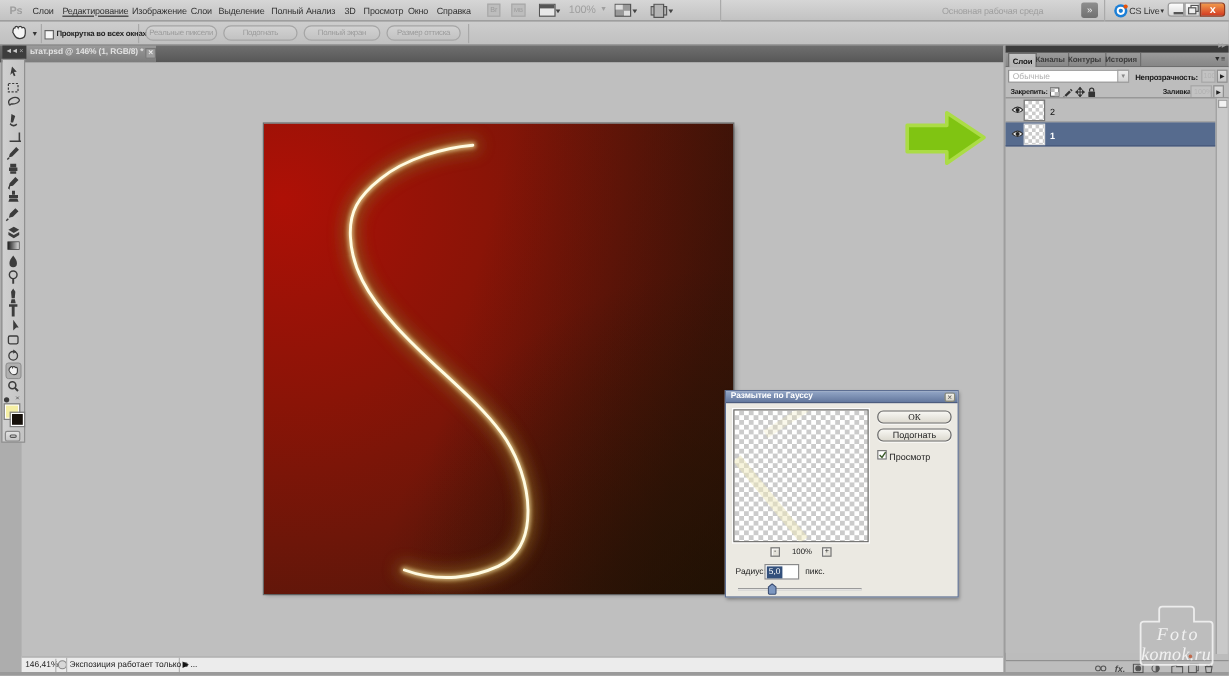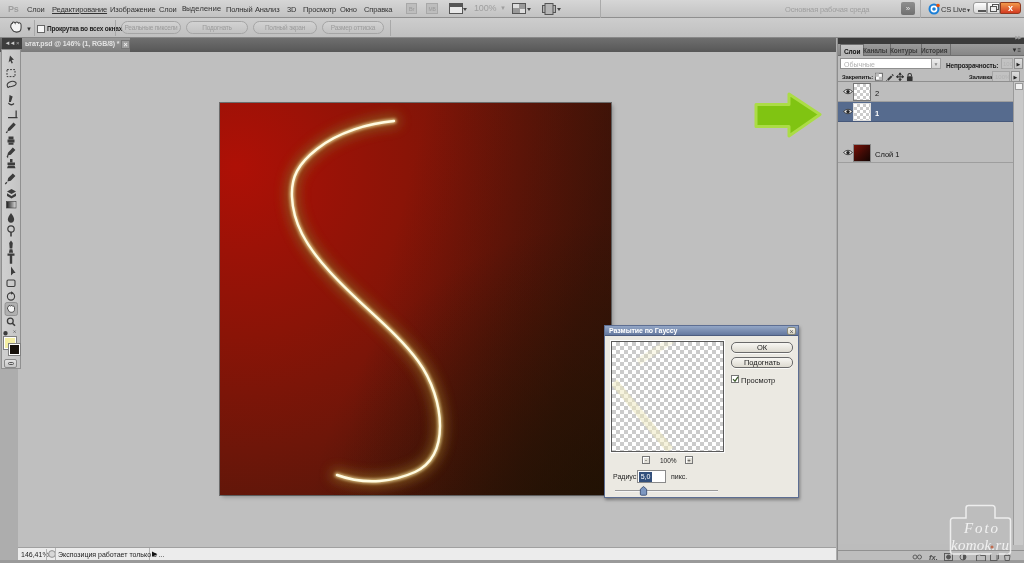--- a/index.html
+++ b/index.html
@@ -41,21 +41,21 @@
   box-shadow:0 1px 0 rgba(255,255,255,.8); }
 </style>
 </head>
 <body>
 <div id="menubar">
   <div style="position:absolute;left:8px;top:4px;color:#9d9d9d;font-size:9px;font-weight:bold;">Ps</div>
   <span class="menuitem" style="left:27px;">Слои</span>
   <span class="menuitem" style="left:52px;text-decoration:underline;">Редактирование</span>
   <span class="menuitem" style="left:110px;">Изображение</span>
   <span class="menuitem" style="left:159px;">Слои</span>
-  <span class="menuitem" style="left:182px;font-family:Liberation Mono, monospace;">Выделение</span>
+  <span class="menuitem" style="left:182px;">Выделение</span>
   <span class="menuitem" style="left:226px;">Полный</span>
   <span class="menuitem" style="left:255px;">Анализ</span>
   <span class="menuitem" style="left:287px;">3D</span>
   <span class="menuitem" style="left:303px;">Просмотр</span>
   <span class="menuitem" style="left:340px;">Окно</span>
   <span class="menuitem" style="left:364px;text-align:center;">Справка</span>
   <span style="position:absolute;left:406px;top:3px;width:11px;height:11px;background:#bdbdbd;border:1px solid #a8a8a8;color:#9a9a9a;font-size:6px;text-align:center;line-height:10px;">Br</span>
   <span style="position:absolute;left:426px;top:3px;width:12px;height:11px;background:#bdbdbd;border:1px solid #a8a8a8;color:#9a9a9a;font-size:5px;text-align:center;line-height:10px;">MB</span>
   <svg style="position:absolute;left:449px;top:3px;" width="18" height="12" viewBox="0 0 18 12">
       <rect x="0.5" y="0.5" width="13" height="10" fill="#e8e8e8" stroke="#555"></rect>
@@ -252,28 +252,20 @@
       <span class="lname">2</span>
     </div>
     <div class="lrow" style="top:20px;background:#566b8e;border-bottom:1px solid #46587a;">
       <svg class="eye" width="10" height="7" viewBox="0 0 10 7">
           <path d="M0.5 3.5 Q5 -1 9.5 3.5 Q5 8 0.5 3.5z" fill="#ededed" stroke="#333" stroke-width="0.9"></path>
           <circle cx="5" cy="3.6" r="1.7" fill="#222"></circle>
         </svg>
       <span class="lthumb chk" style="background-size:6px 6px;border:1px solid #ddd;"></span>
       <span class="lname" style="color:#fff;font-weight:bold;">1</span>
     </div>
-    <div class="lrow" style="top:61px;">
-      <svg class="eye" width="10" height="7" viewBox="0 0 10 7">
-          <path d="M0.5 3.5 Q5 -1 9.5 3.5 Q5 8 0.5 3.5z" fill="#ededed" stroke="#333" stroke-width="0.9"></path>
-          <circle cx="5" cy="3.6" r="1.7" fill="#222"></circle>
-        </svg>
-      <span class="lthumb" style="background:linear-gradient(135deg,#7a1208,#3c0a05 55%,#140502);"></span>
-      <span class="lname">Слой 1</span>
-    </div>
     <div style="position:absolute;left:175px;top:0;width:10px;height:463px;background:#c9c9c9;border-left:1px solid #9a9a9a;">
       <span style="position:absolute;left:1px;top:1px;width:8px;height:7px;background:#f2f2f2;border:1px solid #999;"></span>
     </div>
   </div>
   <div style="position:absolute;left:0;top:512px;width:186px;height:10px;background:#bdbdbd;border-top:1px solid #909090;">
     <svg style="position:absolute;left:74px;top:2px;" width="100" height="8" viewBox="0 0 100 8">
       <g stroke="#555" fill="none" stroke-width="0.9">
         <circle cx="3" cy="4" r="2"></circle>
           <circle cx="7.5" cy="4" r="2"></circle>
         <text x="17" y="7" font-size="7.5" font-style="italic" font-weight="bold" fill="#4a4a4a" stroke="none">fx.</text>
@@ -316,21 +308,21 @@
   <div style="position:absolute;left:80px;top:130px;width:8px;height:8px;background:#e4e2da;border:1px solid #777;box-shadow:inset 1px 1px 0 #fff;font-size:6px;line-height:6px;text-align:center;color:#222;">+</div>
   <div style="position:absolute;left:8px;top:147px;font-size:7px;color:#222;">Радиус:</div>
   <div style="position:absolute;left:32px;top:144px;width:29px;height:13px;background:#fff;border:1px solid #8a8a8a;">
     <span style="position:absolute;left:1px;top:1px;width:13px;height:10px;background:#33507c;color:#fff;font-size:7px;line-height:10px;text-align:center;">5,0</span>
   </div>
   <div style="position:absolute;left:66px;top:147px;font-size:7px;color:#222;">пикс.</div>
   <div style="position:absolute;left:10px;top:164px;width:103px;height:2px;background:#9a9a9a;border-bottom:1px solid #f4f4f4;"></div>
   <svg style="position:absolute;left:34px;top:160px;" width="9" height="10" viewBox="0 0 10 11">
       <path d="M5 0.5 L8.5 3.5 L8.5 9 A1.2 1.2 0 0 1 7.3 10.2 L2.7 10.2 A1.2 1.2 0 0 1 1.5 9 L1.5 3.5 Z" fill="#7d97c0" stroke="#3c4f74"></path>
     </svg>
-  <div class="dbtn" style="left:126px;top:16px;">ОК</div>
+  <div class="dbtn" style="left:126px;top:16px;font-family:Liberation Serif, serif;">ОК</div>
   <div class="dbtn" style="left:126px;top:31px;">Подогнать</div>
   <div style="position:absolute;left:126px;top:49px;width:8px;height:8px;background:#fff;border:1px solid #777;">
       <svg width="7" height="7" viewBox="0 0 7 7" style="position:absolute;left:0;top:0;display:block;">
         <path d="M1 3.2 L3 5.2 L6 0.8" stroke="#3a5a2a" stroke-width="1.2" fill="none"></path>
       </svg>
     </div>
   <div style="position:absolute;left:136px;top:50px;font-size:7.5px;color:#222;">Просмотр</div>
 </div>
 
 </body></html>

